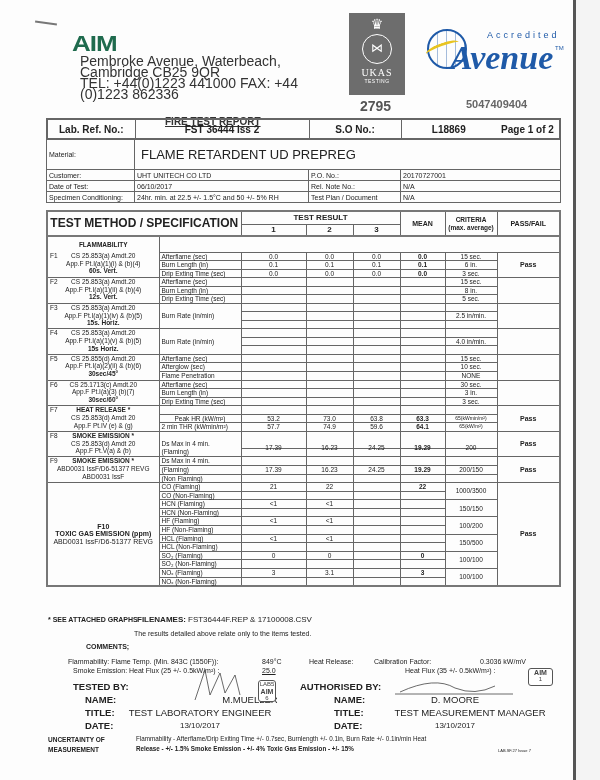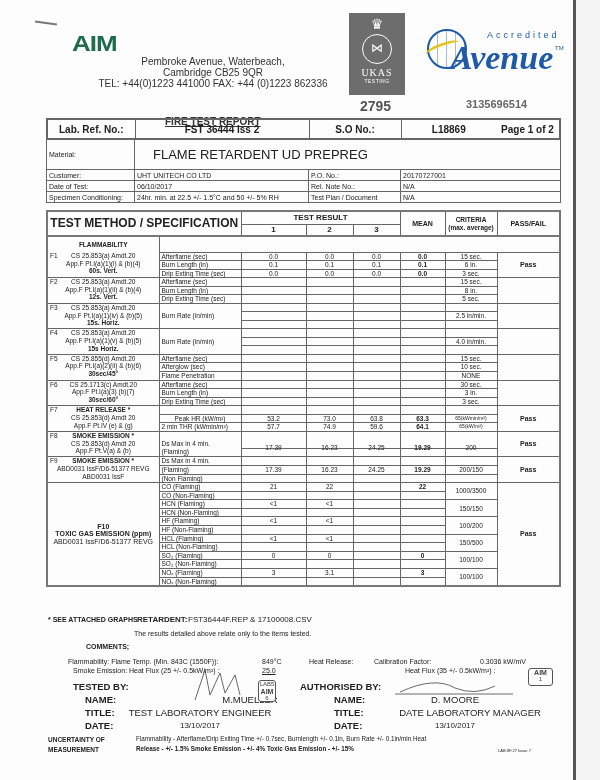--- a/index.html
+++ b/index.html
@@ -6,21 +6,21 @@
   html, body { width: 600px; height: 780px; background: #fdfdfd; overflow: hidden; }
   body { font-family: "Liberation Sans", sans-serif; color: #222; position: relative; }
   .page-edge { position: absolute; left: 573px; top: 0; width: 3px; height: 780px; background: #555; }
   .page-edge-light { position: absolute; left: 576px; top: 0; width: 24px; height: 780px; background: #f4f4f4; }
 
   
   .scribble { position: absolute; left: 35px; top: 22px; width: 22px; height: 2px; background: #777; transform: rotate(8deg); }
   .logo { position: absolute; left: 72px; top: 28px; display: flex; align-items: baseline; }
   .logo-aim { font-family: "Liberation Sans", sans-serif; font-weight: bold; font-size: 26px; color: #1f6b4e; letter-spacing: -1px; transform: scaleY(0.85); }
   .logo-alt { font-family: "Liberation Sans", sans-serif; font-size: 19px; color: #444; letter-spacing: 9px; margin-left: 8px; font-weight: normal; }
-  .addr { position: absolute; left: 88px; top: 56px; width: 250px; text-align: center; font-size: 10px; line-height: 11px; color: #333; }
+  .addr { position: absolute; left: 80px; top: 56px; width: 250px; text-align: left; font-size: 14px; line-height: 11px; color: #333; }
   .ukas { position: absolute; left: 349px; top: 13px; width: 56px; height: 82px; background: #6d6d6d; color: #fff; text-align: center; }
   .ukas .crown { font-size: 14px; margin-top: 3px; line-height: 16px; }
   .ukas .circle { width: 30px; height: 30px; border: 1.5px solid #fff; border-radius: 50%; margin: 2px auto 0; font-size: 12px; line-height: 27px; }
   .ukas .ukas-txt { font-family: "Liberation Serif", serif; font-size: 10px; letter-spacing: 1px; margin-top: 3px; }
   .ukas .testing { font-size: 5px; letter-spacing: .5px; }
   .nadcap { position: absolute; left: 425px; top: 25px; width: 150px; height: 60px; }
   .nadcap .globe { position: absolute; left: 2px; top: 4px; width: 40px; height: 40px; border: 2px solid #1f5aa8; border-radius: 50%; background: repeating-linear-gradient(90deg, transparent 0 8px, rgba(31,90,168,.4) 8px 9px); }
   .nadcap .swoosh { position: absolute; left: 0; top: 18px; width: 35px; height: 10px; border-top: 3px solid #e8c421; border-radius: 50%; transform: rotate(-20deg); }
   .nadcap .accr { position: absolute; left: 62px; top: 5px; font-size: 9px; color: #1f5aa8; letter-spacing: 3px; }
   .nadcap .brand { position: absolute; left: 25px; top: 14px; font-family: "Liberation Serif", serif; font-style: italic; font-weight: bold; font-size: 34px; color: #1f5aa8; }
@@ -30,21 +30,21 @@
   .ukas-num { position: absolute; left: 360px; top: 98px; font-size: 14px; font-weight: bold; color: #555; }
   .nadcap-num { position: absolute; left: 466px; top: 98px; font-size: 11px; font-weight: bold; color: #666; }
 
   
   table { border-collapse: collapse; position: absolute; }
   td, th { border: 1px solid #666; font-weight: normal; }
   .t-head { left: 46px; top: 118px; width: 515px; border: 2px solid #666; padding-left: 32px; }
   .t-head td { height: 20px; font-size: 10px; font-weight: bold; text-align: center; }
   .t-info { left: 46px; top: 138px; width: 515px; border: 1.5px solid #666; }
   .t-info td { font-size: 7px; padding: 0 2px; height: 11px; }
-  .t-info .mat-val { font-size: 13px; height: 31px; padding-left: 18px; }
+  .t-info .mat-val { font-size: 13px; height: 31px; padding-left: 6px; }
 
   .t-main { left: 46px; top: 210px; width: 515px; border: 2.5px solid #777; }
   .t-main td { font-size: 6.5px; line-height: 7.6px; padding: 0 2px; height: 8.4px; }
   .t-main .hdr { font-weight: bold; font-size: 8px; text-align: center; }
   .t-main .hdr-big { font-size: 12px; font-weight: bold; }
   .t-main .num { text-align: center; }
   .t-main .mean { text-align: center; font-weight: bold; }
   .t-main .crit { text-align: center; }
   .t-main .pf { text-align: center; font-weight: bold; font-size: 7px; }
   .spec { text-align: center; position: relative; vertical-align: top; }
@@ -81,21 +81,21 @@
 </div>
 <div class="nadcap">
   <div class="globe"></div>
   <div class="swoosh"></div>
   <div class="accr">Accredited</div>
   <div class="brand">Avenue</div>
   <div class="tm">TM</div>
 </div>
 <div class="report-title">FIRE TEST REPORT</div>
 <div class="ukas-num">2795</div>
-<div class="nadcap-num">3135696514</div>
+<div class="nadcap-num">5047409404</div>
 
 <table class="t-head">
   <tbody>
       <tr>
     <td style="width:88px">Lab. Ref. No.:</td>
     <td style="width:174px">FST 36444  Iss 2</td>
     <td style="width:92px">S.O No.:</td>
     <td style="border-right:none; width:95px">L18869</td>
     <td style="border-left:none">Page 1 of 2</td>
   </tr>
@@ -533,21 +533,21 @@
         <td>NOₓ (Non-Flaming)</td>
         <td></td>
         <td></td>
         <td></td>
         <td></td>
       </tr>
     </tbody>
 </table>
 
 <div class="ft bold" style="left:48px; top:616px; font-size:7px">* SEE ATTACHED GRAPHS</div>
-<div class="ft bold" style="left:137px; top:615px; font-size:8px">RETARDENT:</div>
+<div class="ft bold" style="left:137px; top:615px; font-size:8px">FILENAMES:</div>
 <div class="ft" style="left:188px; top:615px; font-size:8px">FST36444F.REP &amp; 17100008.CSV</div>
 <div class="ft" style="left:134px; top:630px">The results detailed above relate only to the items tested.</div>
 <div class="ft bold" style="left:86px; top:643px">COMMENTS;</div>
 
 <div class="ft" style="left:68px; top:658px">Flammability: Flame Temp. (Min. 843C (1550F)):</div>
 <div class="ft" style="left:262px; top:658px">849°C</div>
 <div class="ft" style="left:309px; top:658px">Heat Release:</div>
 <div class="ft" style="left:374px; top:658px">Calibration Factor:</div>
 <div class="ft" style="left:480px; top:658px">0.3036  kW/mV</div>
 <div class="ft" style="left:73px; top:667px">Smoke Emission: Heat Flux (25 +/- 0.5kW/m²) :</div>
@@ -573,21 +573,21 @@
 
 <div class="sig-block" style="left:300px; top:680px">AUTHORISED BY:</div>
 <div class="sig-block" style="left:334px; top:693px">NAME:</div>
 <div class="sig-block" style="left:334px; top:706px">TITLE:</div>
 <div class="sig-block" style="left:334px; top:719px">DATE:</div>
 <svg style="position:absolute; left:395px; top:674px" width="120" height="24">
   <path d="M5 18 Q40 2 60 14 Q80 22 100 12" stroke="#444" fill="none" stroke-width="0.8"></path>
   <line x1="0" y1="20" x2="118" y2="20" stroke="#444" stroke-width="0.8"></line>
 </svg>
 <div class="sig-val" style="left:395px; top:693px; width:120px">D. MOORE</div>
-<div class="sig-val" style="left:380px; top:706px; width:180px">DATE LABORATORY MANAGER</div>
+<div class="sig-val" style="left:380px; top:706px; width:180px">TEST MEASUREMENT MANAGER</div>
 <div class="sig-val" style="left:395px; top:719px; width:120px; font-size:8px">13/10/2017</div>
 <div class="stamp" style="left:528px; top:668px; width:25px; height:18px">
   <div style="font-weight:bold; font-size:7px">AIM</div>
   <div>1</div>
 </div>
 
 <div class="ft bold" style="left:48px; top:735px; width:80px; line-height:10px; font-size:6.5px">UNCERTAINTY OF MEASUREMENT</div>
 <div class="ft" style="left:136px; top:735px; font-size:6.3px">Flammability - Afterflame/Drip Exiting Time  +/- 0.7sec, Burnlength  +/- 0.1in, Burn Rate  +/- 0.1in/min  Heat</div>
 <div class="ft bold" style="left:136px; top:745px; font-size:6.3px">Release - +/- 1.5%    Smoke Emission - +/- 4%    Toxic Gas Emission - +/- 15%</div>
 <div class="ft" style="left:498px; top:748px; font-size:4px">LAB.SF.27 Issue 7</div>

